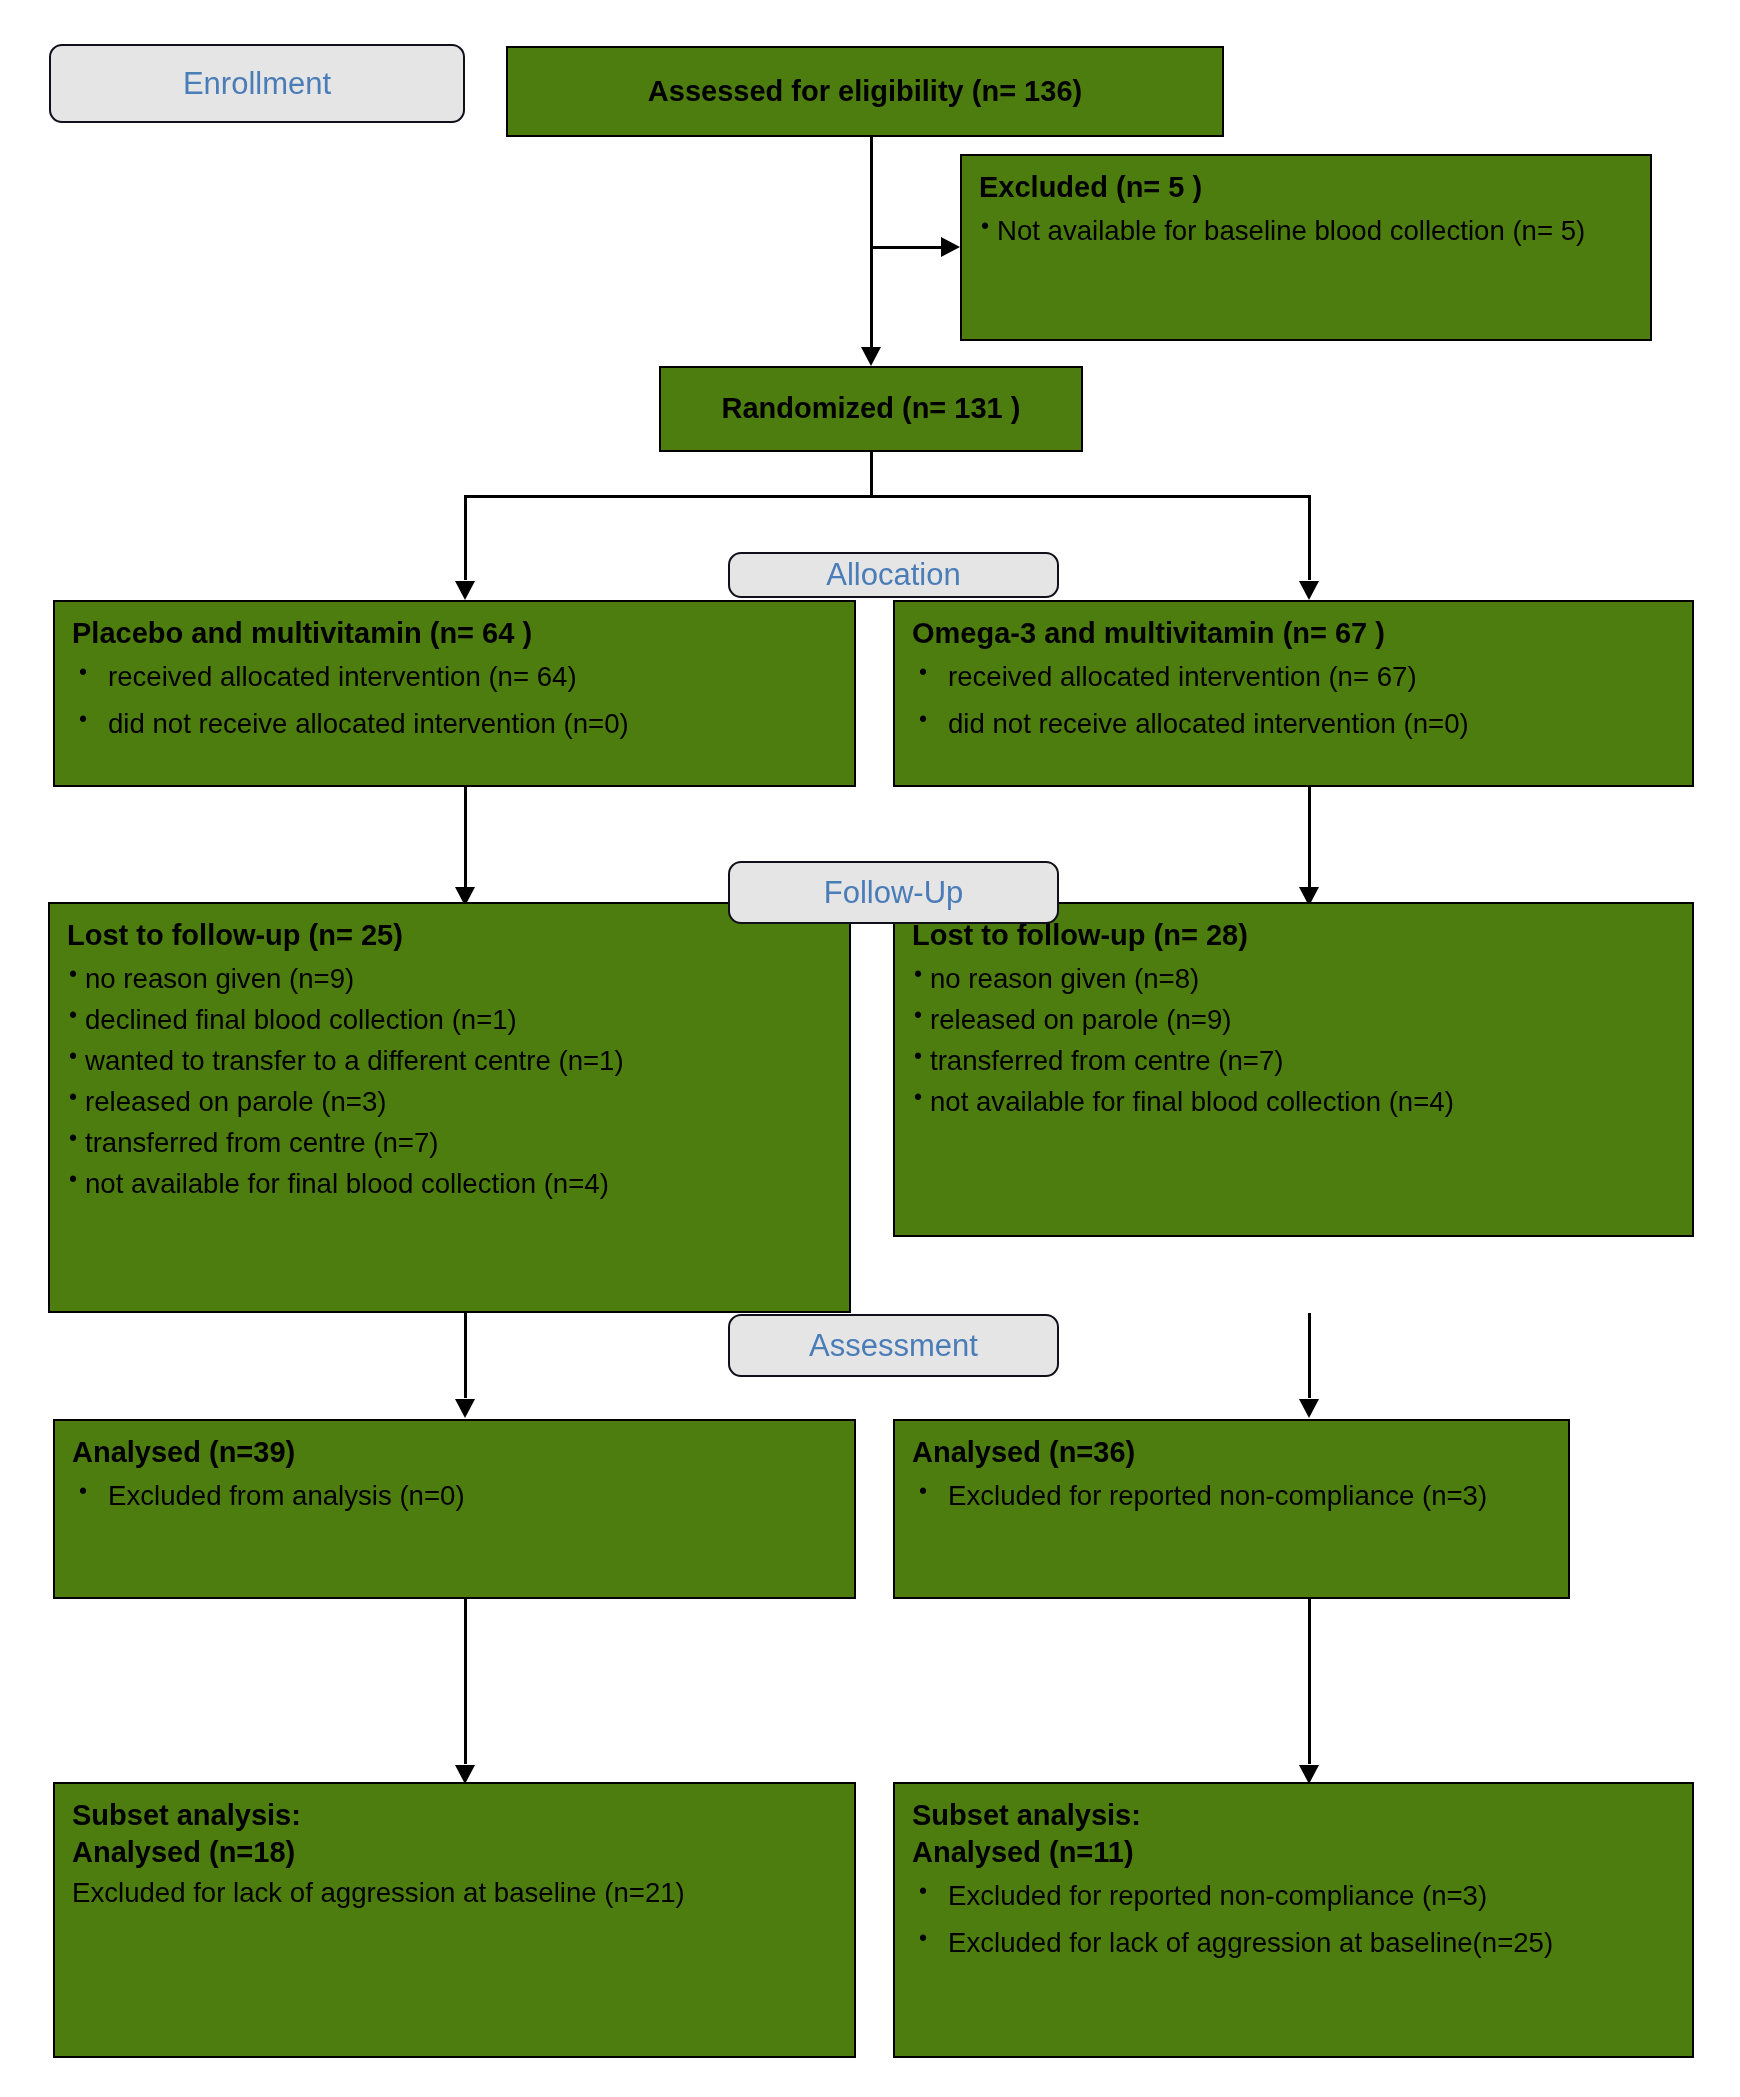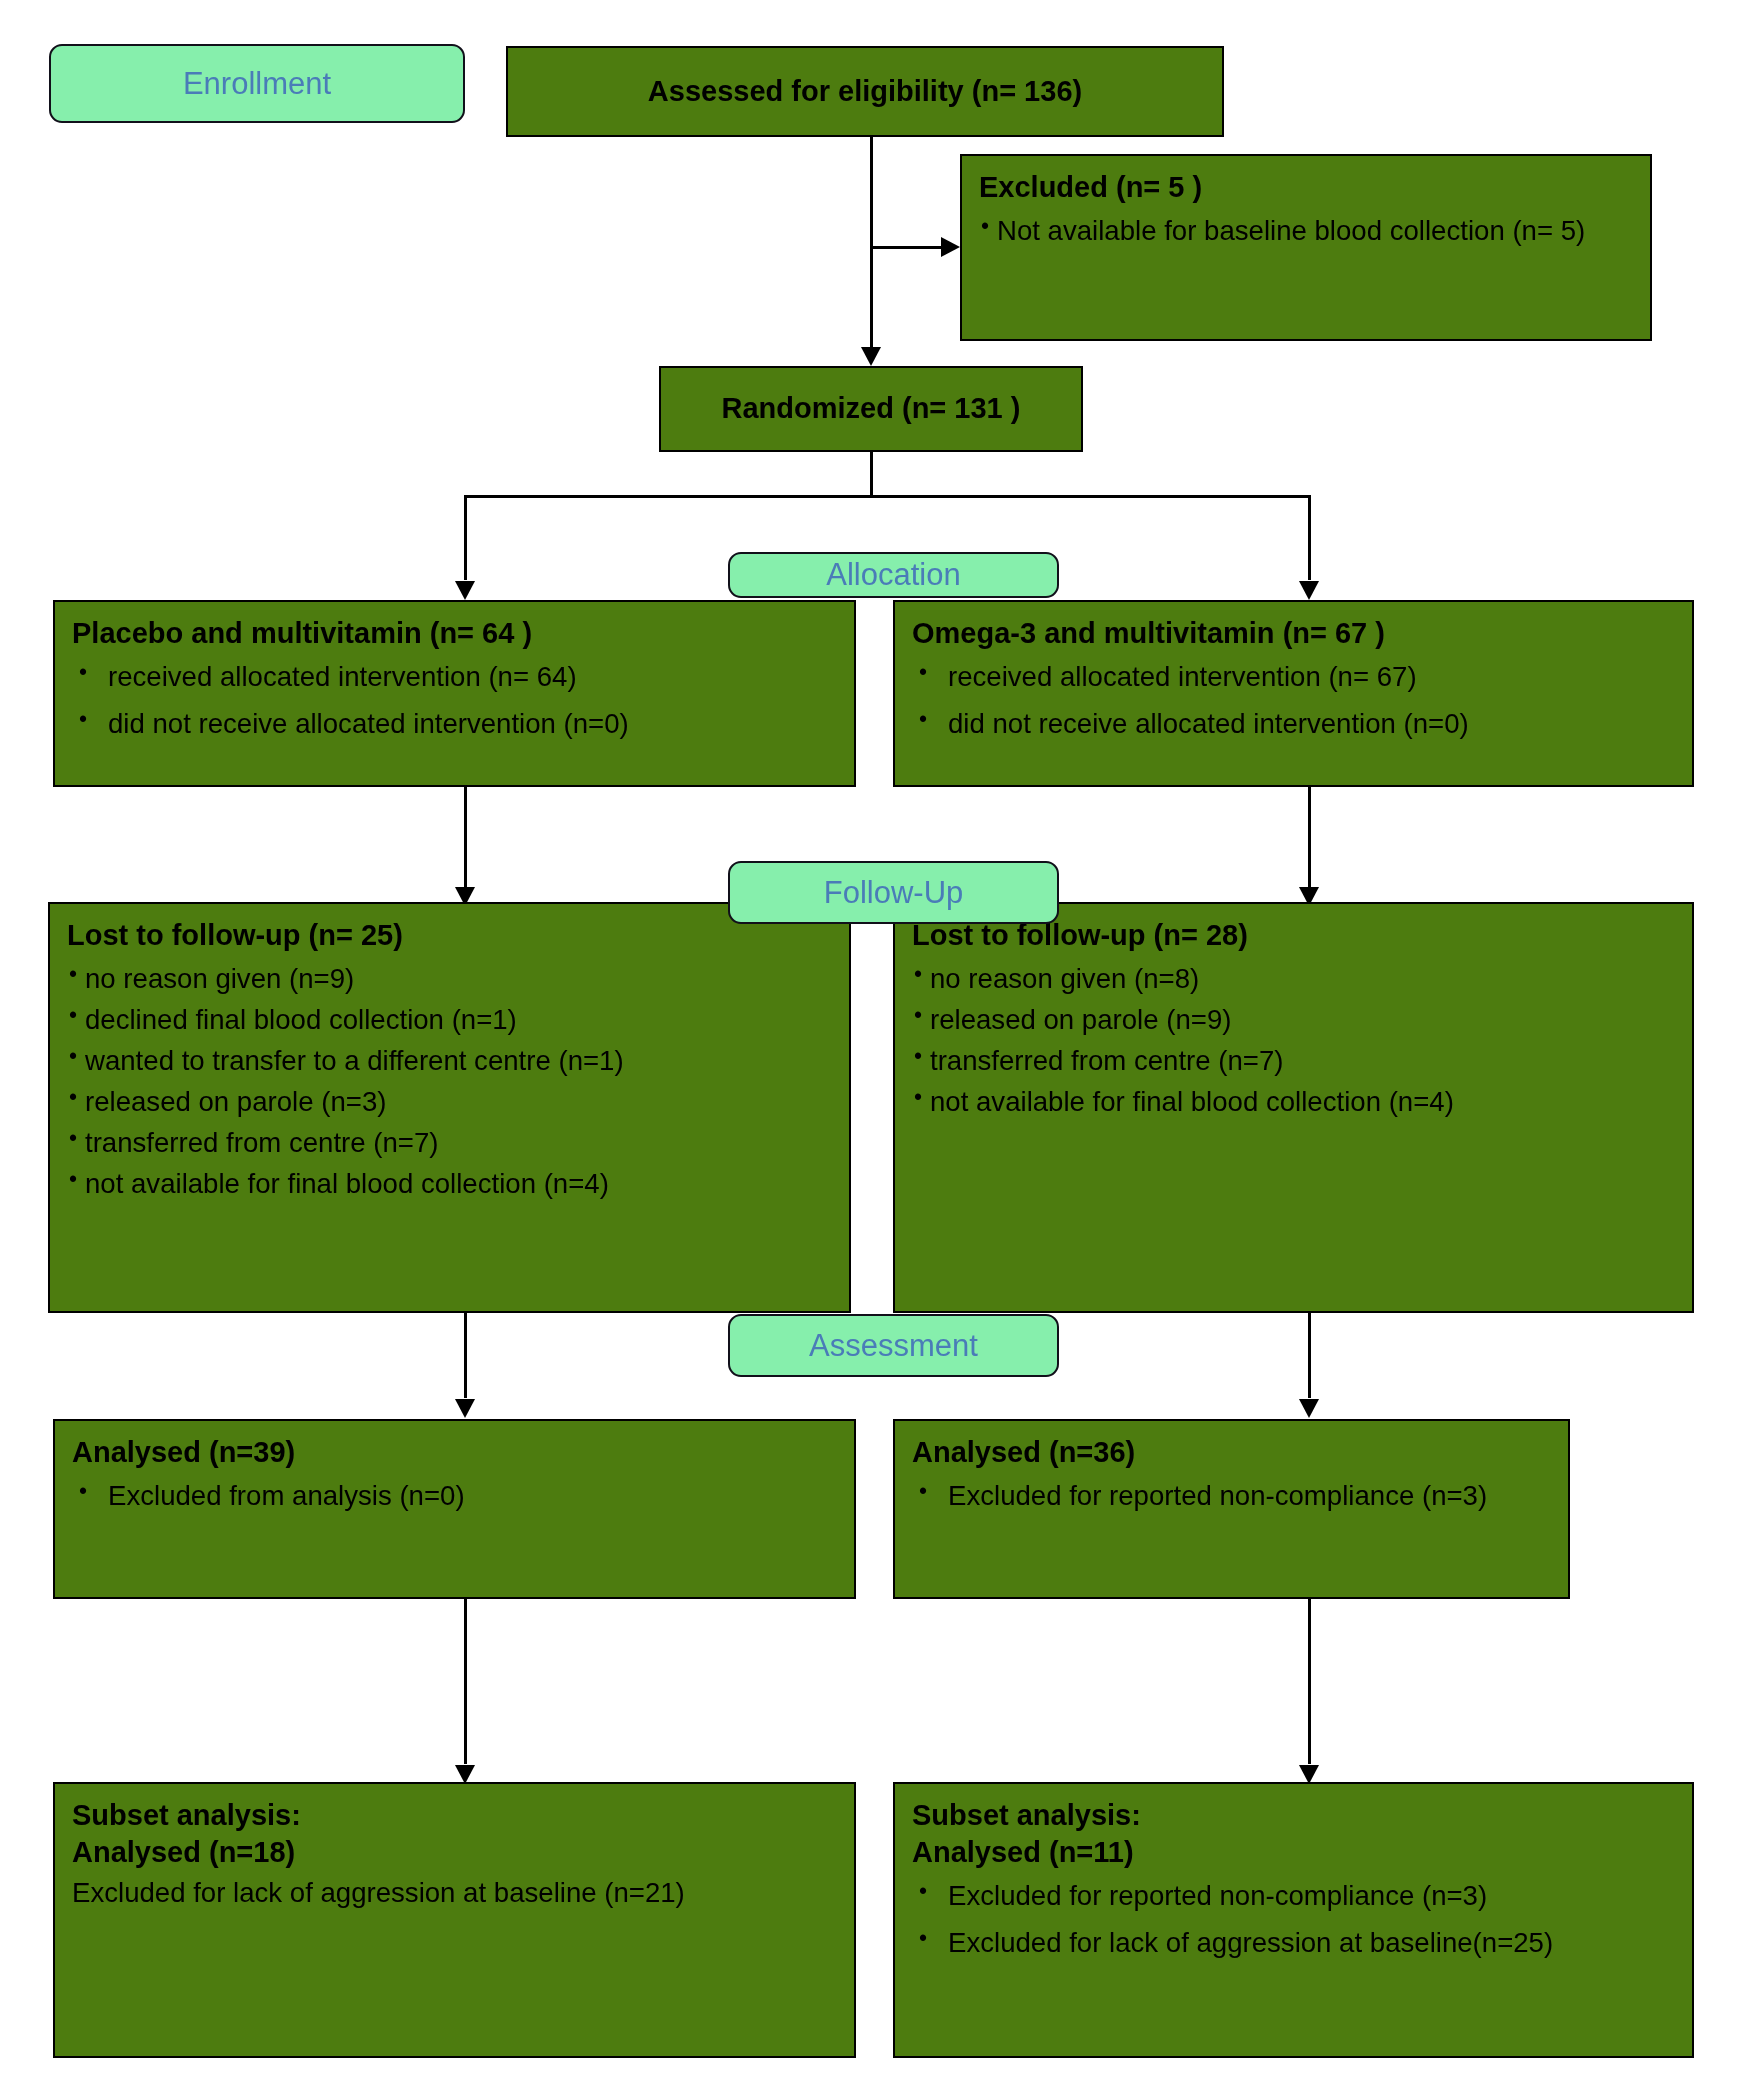--- a/index.html
+++ b/index.html
@@ -74,21 +74,21 @@
   p.plain {
     font-size: 27.6px;
     line-height: 1.45;
     margin: 2px 0 0 0;
   }
 
   
   .pill {
     position: absolute;
     box-sizing: border-box;
-    background: #86efac;
+    background: #e5e5e5;
     border: 2px solid #11101a;
     border-radius: 13px;
     color: #4a7cb8;
     font-size: 31px;
     display: flex;
     align-items: center;
     justify-content: center;
     z-index: 6;
   }
 
@@ -221,21 +221,21 @@
         <li>no reason given (n=9)</li>
         <li>declined final blood collection (n=1)</li>
         <li>wanted to transfer to a different centre (n=1)</li>
         <li>released on parole  (n=3)</li>
         <li>transferred from  centre (n=7)</li>
         <li>not available for final blood collection (n=4)</li>
       </ul>
     </div>
   </div>
 
-  <div class="box" style="left:893px; top:902px; width:801px; height:411px;">
+  <div class="box" style="left:893px; top:902px; width:801px; height:335px;">
     <div class="box-inner">
       <div class="hdr">Lost to follow-up (n= 28)</div>
       <ul class="blist">
         <li>no reason given (n=8)</li>
         <li>released on parole  (n=9)</li>
         <li>transferred from  centre (n=7)</li>
         <li>not available for final blood collection (n=4)</li>
       </ul>
     </div>
   </div>

